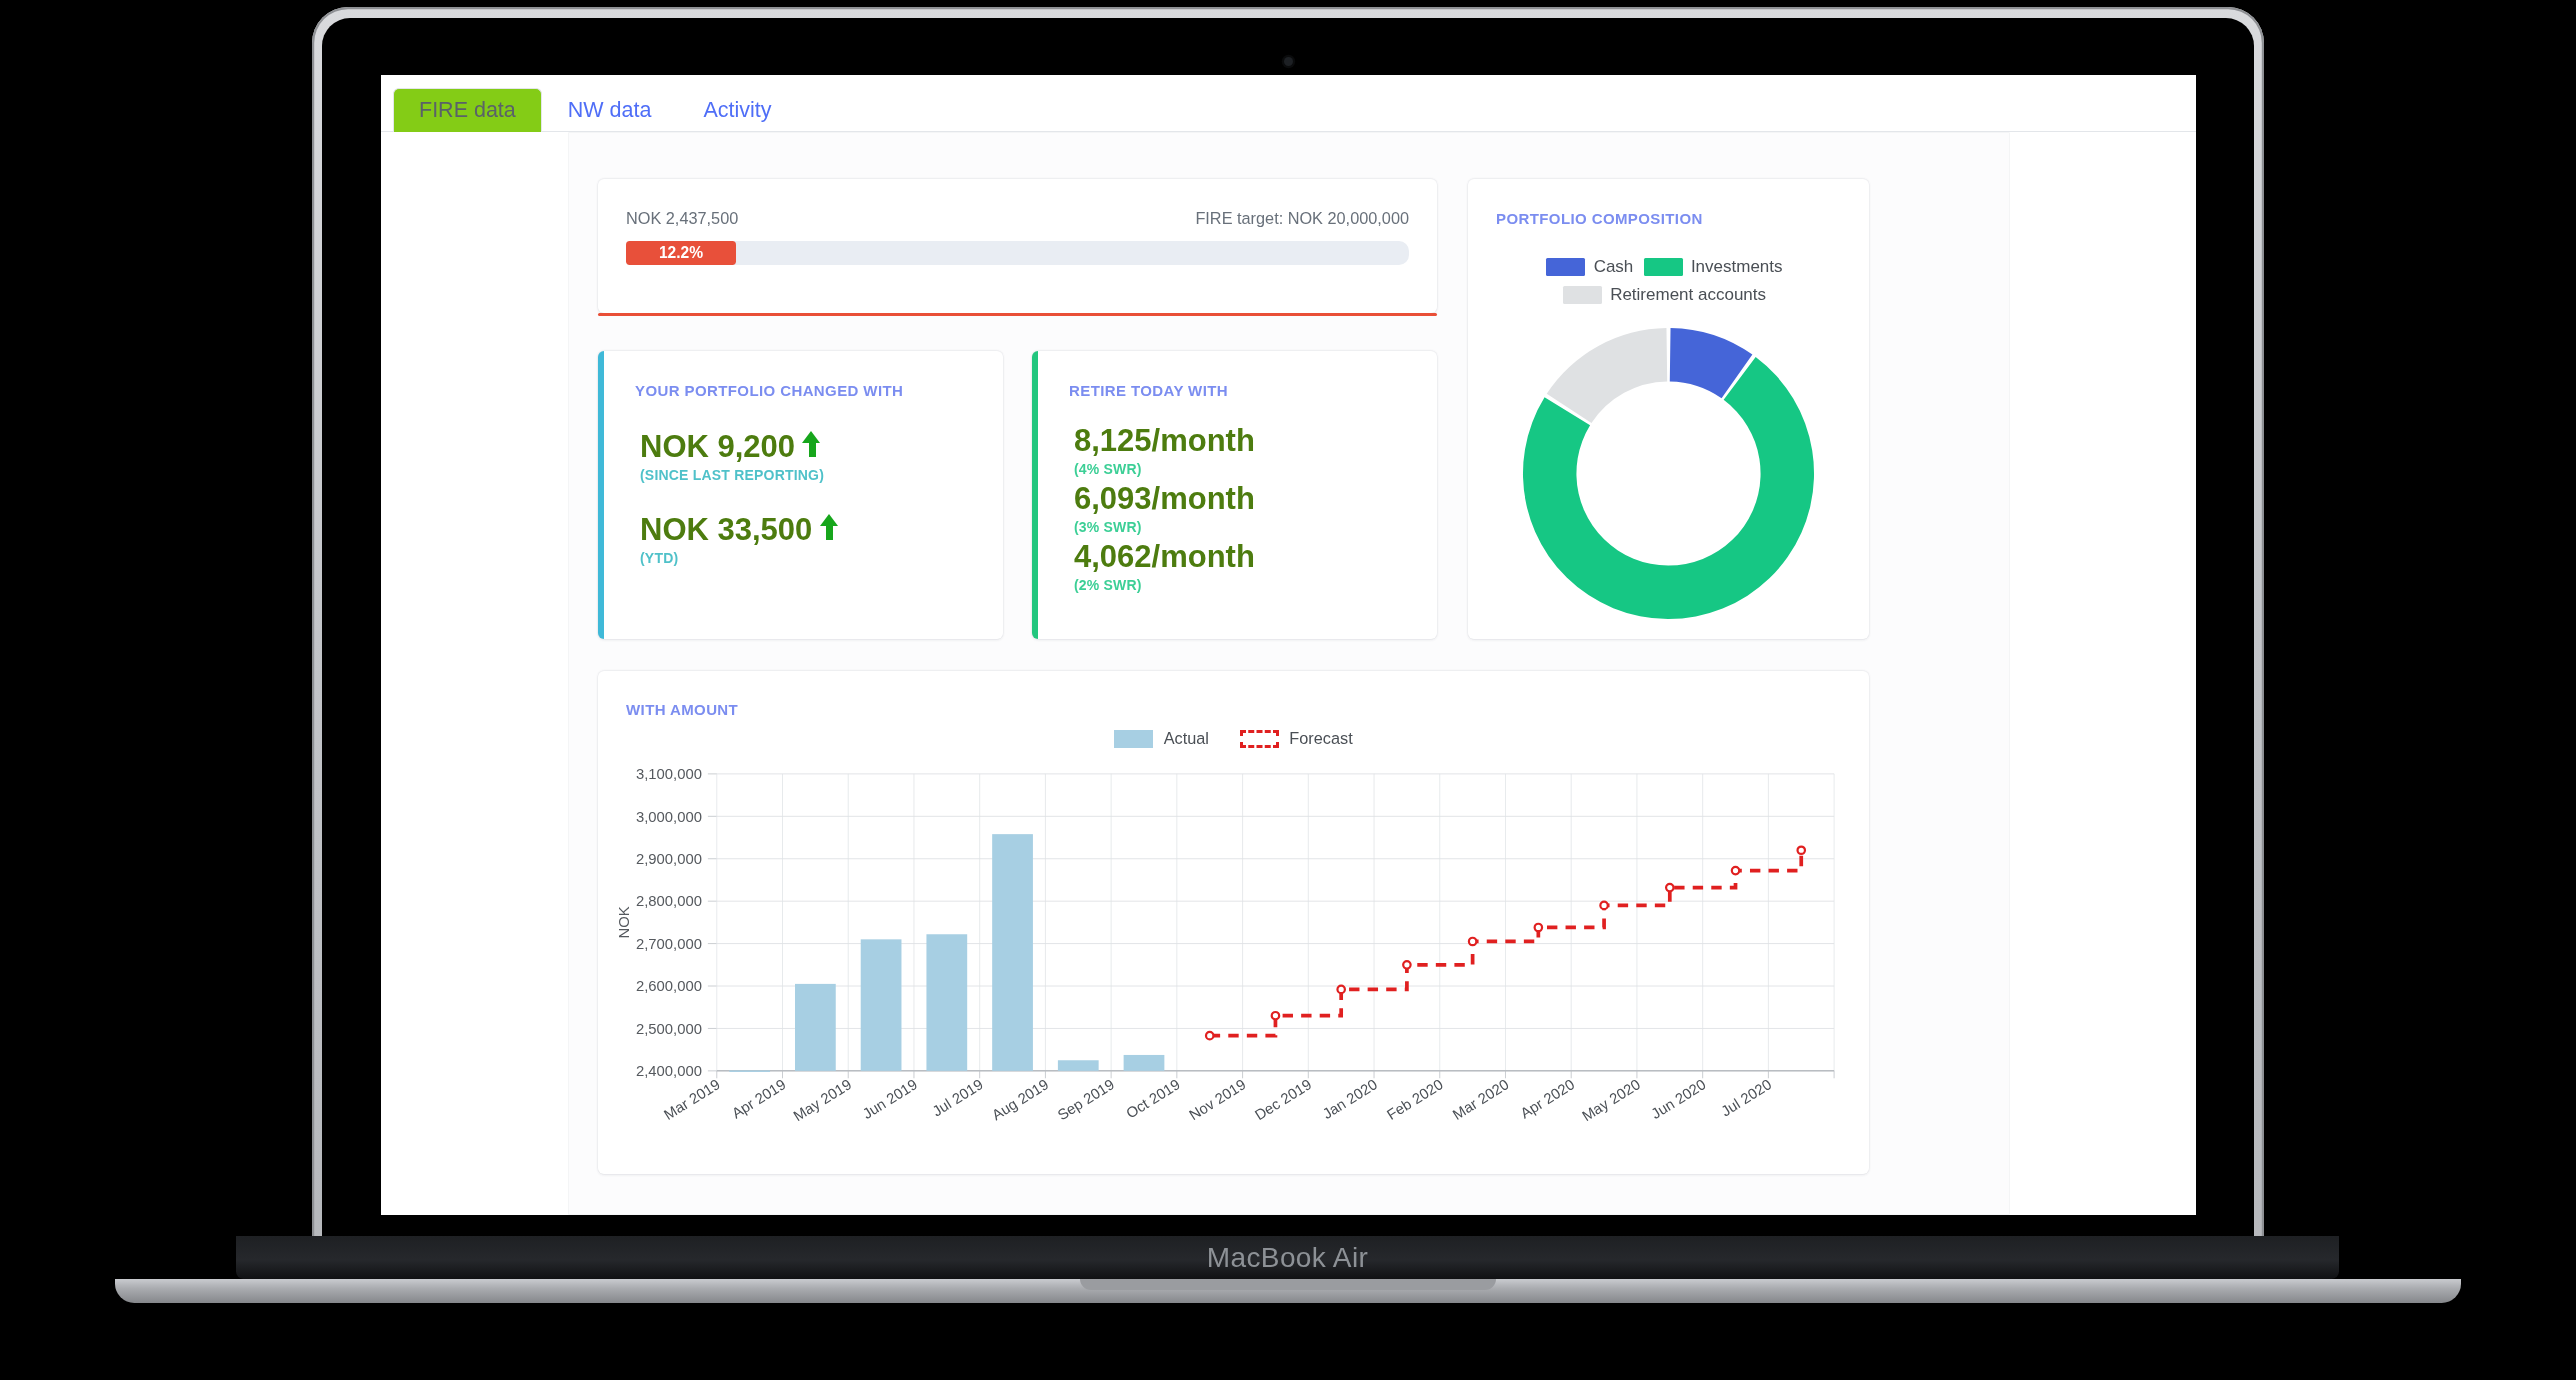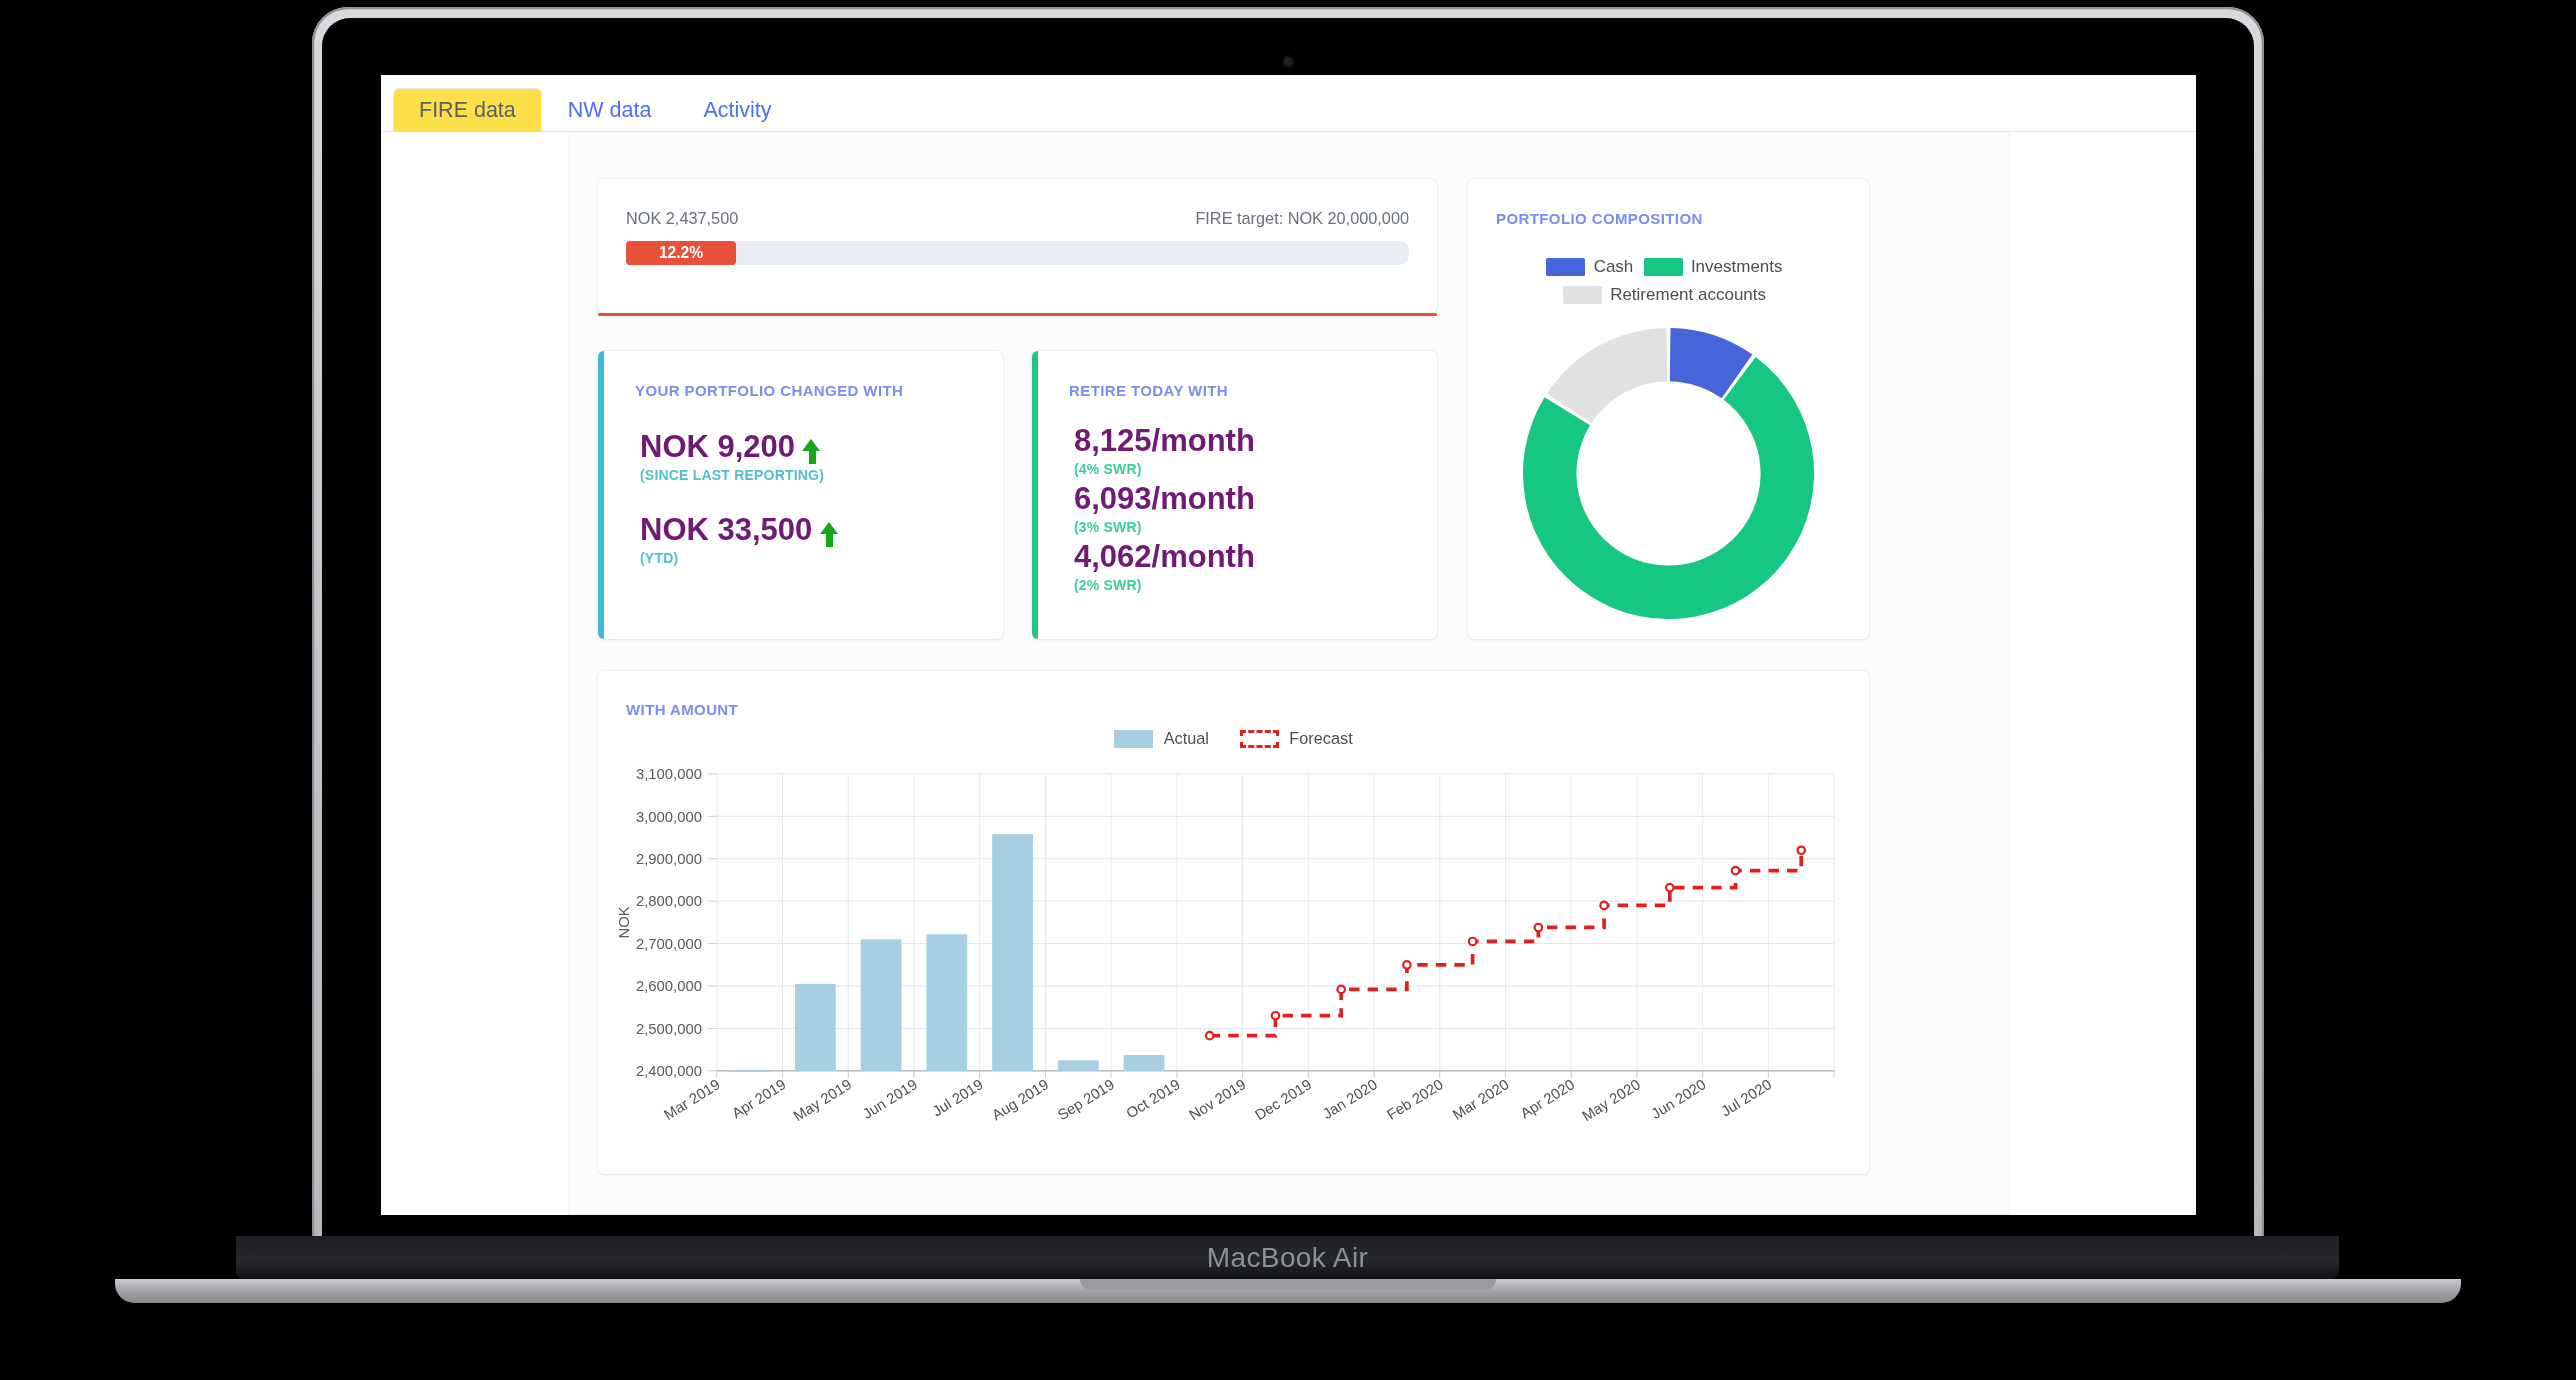--- a/index.html
+++ b/index.html
@@ -85,21 +85,21 @@
     cursor: pointer;
     border: 1.5px solid transparent;
     border-bottom: none;
     border-radius: 6px 6px 0 0;
     position: relative;
     margin-bottom: -1.5px;
     line-height: 1.1;
   }
   .tab.active {
     color: #5a6269;
-    background: #fde047;
+    background: #84cc16;
     border-color: #e3e6ea;
   }
 
   
   #dashboard {
     position: absolute;
     left: 188px; top: 58px;
     width: 1440px; height: 1081px;
     background: #fcfcfd;
     box-shadow: 0 0 0 0.7px #f0f1f3;
@@ -139,22 +139,22 @@
     display: flex; align-items: center; justify-content: center;
   }
   #progress-pct { color: #fff; font-size: 15.6px; font-weight: bold; }
 
   
   #portfolio-change-card { left: 29px; top: 218px; width: 405px; height: 288px; border-left: 6.7px solid #3fb9d8; }
   #retire-today-card   { left: 463px; top: 218px; width: 405px; height: 288px; border-left: 6.7px solid #22c67e; }
   .stat-card-title { position: absolute; left: 31px; top: 31px; }
   .stat-block { position: absolute; }
   .stat-value {
-    font-size: 31px; font-weight: bold; color: #701a75;
-    display: flex; align-items: flex-end; gap: 7.4px;
+    font-size: 31px; font-weight: bold; color: #4d7c0f;
+    display: flex; align-items: flex-start; gap: 7.4px;
     line-height: 1.05;
   }
   .arrow-up {
     display: inline-block; width: 19.3px; height: 25px; position: relative;
   }
   .arrow-up::before {
     content:""; position:absolute; left:6.7px; top:7.4px;
     width:6.7px; height:18px; background:#17a61c;
   }
   .arrow-up::after {

